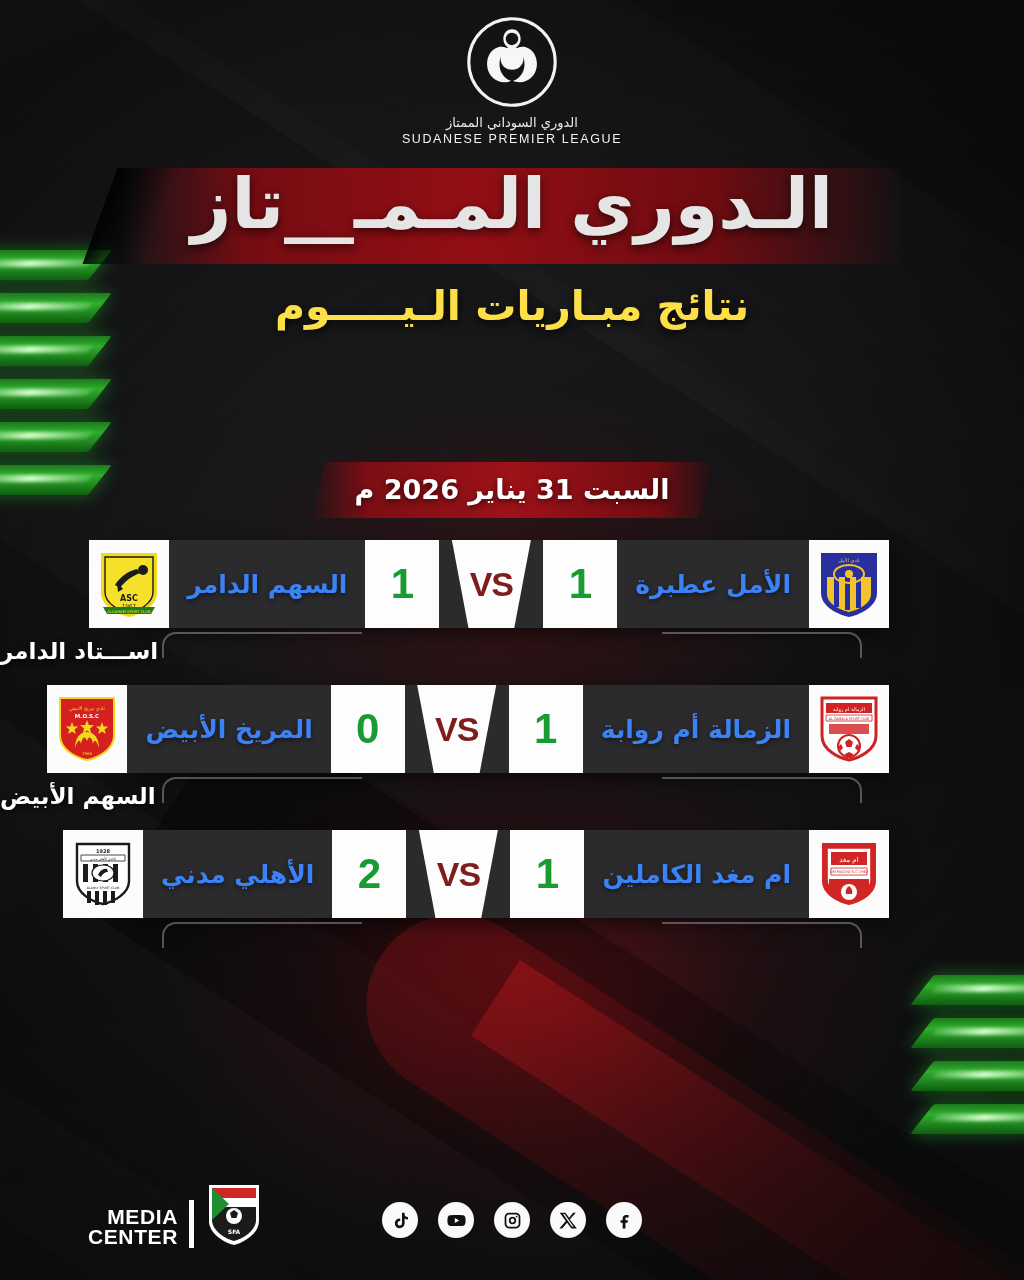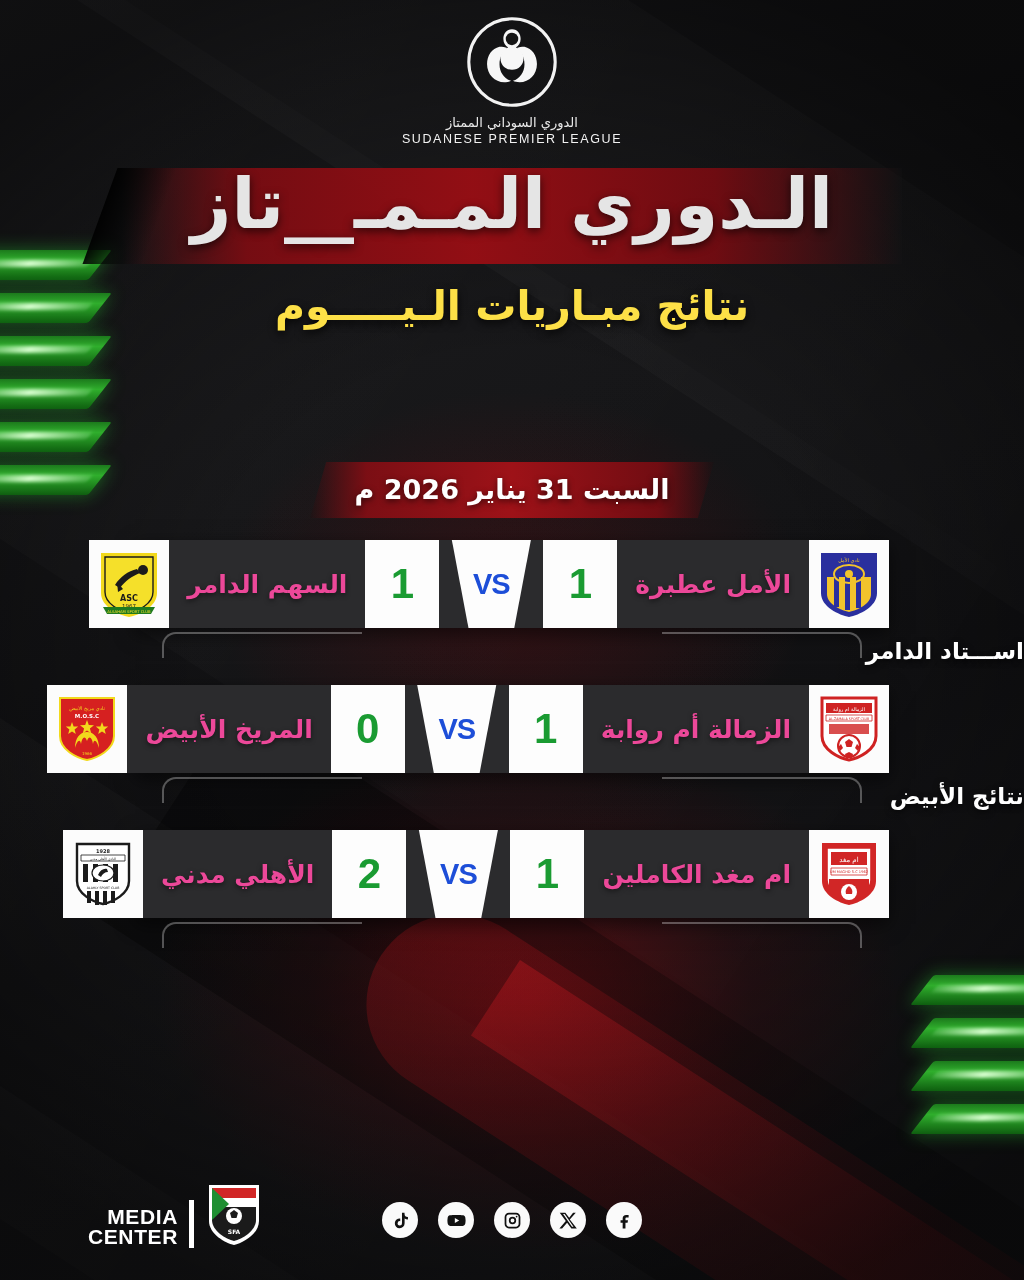--- a/index.html
+++ b/index.html
@@ -78,38 +78,38 @@
   
   .matches{position:absolute;left:0;right:0;top:540px;}
   .match{position:relative;height:145px;}
   .bar{position:relative;width:754px;margin:0 auto;height:88px;display:flex;align-items:stretch;
     box-shadow:0 6px 18px rgba(0,0,0,.55);}
   .logo-cell{width:80px;background:#fcfcfc;display:flex;align-items:center;justify-content:center;flex:none;}
   .logo-cell svg{width:64px;height:70px;}
   .name-cell{flex:1;background:#2b2b2d;display:flex;align-items:center;padding:0 18px;}
   .name-cell.right{justify-content:flex-start;}
   .name-cell.left{justify-content:flex-end;}
-  .team-name{color:#ec4899;font-size:25px;font-weight:900;white-space:nowrap;
+  .team-name{color:#3b82f6;font-size:25px;font-weight:900;white-space:nowrap;
              text-shadow:0 2px 5px rgba(0,0,0,.5);}
   .score-cell{width:74px;flex:none;background:#fdfdfd;display:flex;align-items:center;justify-content:center;}
   .score{color:#1a9b32;font-size:42px;font-weight:900;line-height:1;font-family:"Liberation Sans",sans-serif;}
   .vs-cell{width:104px;flex:none;position:relative;background:#2b2b2d;}
   .vs-wedge{position:absolute;inset:0;background:#fdfdfd;
     clip-path:polygon(12% 0,88% 0,72% 100%,28% 100%);
     display:flex;align-items:center;justify-content:center;}
-  .vs-text{color:#1d4ed8;font-size:29px;font-weight:900;letter-spacing:-1px;
+  .vs-text{color:#7f1d1d;font-size:34px;font-weight:900;letter-spacing:-1px;
            font-family:"Liberation Sans",sans-serif;}
 
   .stadium-row{position:relative;height:52px;margin-top:4px;}
   .bracket{position:absolute;left:50%;transform:translateX(-50%);top:0;width:700px;height:30px;}
   .bracket span{position:absolute;top:0;height:26px;width:200px;
     border-top:2px solid rgba(255,255,255,.30);}
   .bracket .bl{left:0;border-left:2px solid rgba(255,255,255,.30);border-radius:14px 0 0 0;}
   .bracket .br{right:0;border-right:2px solid rgba(255,255,255,.30);border-radius:0 14px 0 0;}
-  .stadium{position:absolute;left:0;right:0;top:6px;text-align:right;
+  .stadium{position:absolute;left:0;right:0;top:6px;text-align:left;
     color:#fff;font-size:23px;font-weight:900;text-shadow:0 2px 6px rgba(0,0,0,.7);}
 
   
   .footer-logo{position:absolute;left:88px;top:1182px;display:flex;align-items:flex-end;gap:11px;}
   .footer-logo svg{width:58px;height:66px;}
   .mc-divider{width:5px;height:48px;background:#fff;}
   .mc-text{color:#fff;font-size:21px;font-weight:900;line-height:.98;letter-spacing:.6px;
     font-family:"Liberation Sans",sans-serif;}
   .socials{position:absolute;left:0;right:0;top:1202px;display:flex;justify-content:center;gap:20px;}
   .soc{width:36px;height:36px;border-radius:50%;background:#fafafa;
@@ -266,21 +266,21 @@
           <path d="M20 54c0-10 5-16 12-16s12 6 12 16c-2-7-5-10-6-4-1-7-4-9-6-3-2-6-5-4-6 3-1-6-4-3-6 4z" fill="#f2d91c"></path>
           <text x="32" y="61" font-size="4" fill="#f2d91c" text-anchor="middle">1966</text>
         </svg>
       </div>
     </div>
     <div class="stadium-row">
       <div class="bracket">
           <span class="bl"></span>
           <span class="br"></span>
         </div>
-      <div class="stadium">نتائج الأبيض</div>
+      <div class="stadium">السهم الأبيض</div>
     </div>
   </div>
 
   <div class="match">
     <div class="bar">
       <div class="logo-cell">
         <svg viewBox="0 0 64 70">
           <path d="M5 4h54v38c0 14-17 22-27 24C22 64 5 56 5 42z" fill="#d12626"></path>
           <path d="M10 9h44v32c0 11-13 18-22 20-9-2-22-9-22-20z" fill="#fff" stroke="#d12626" stroke-width="1.6"></path>
           <path d="M14 13h36v13H14z" fill="#d12626"></path>

